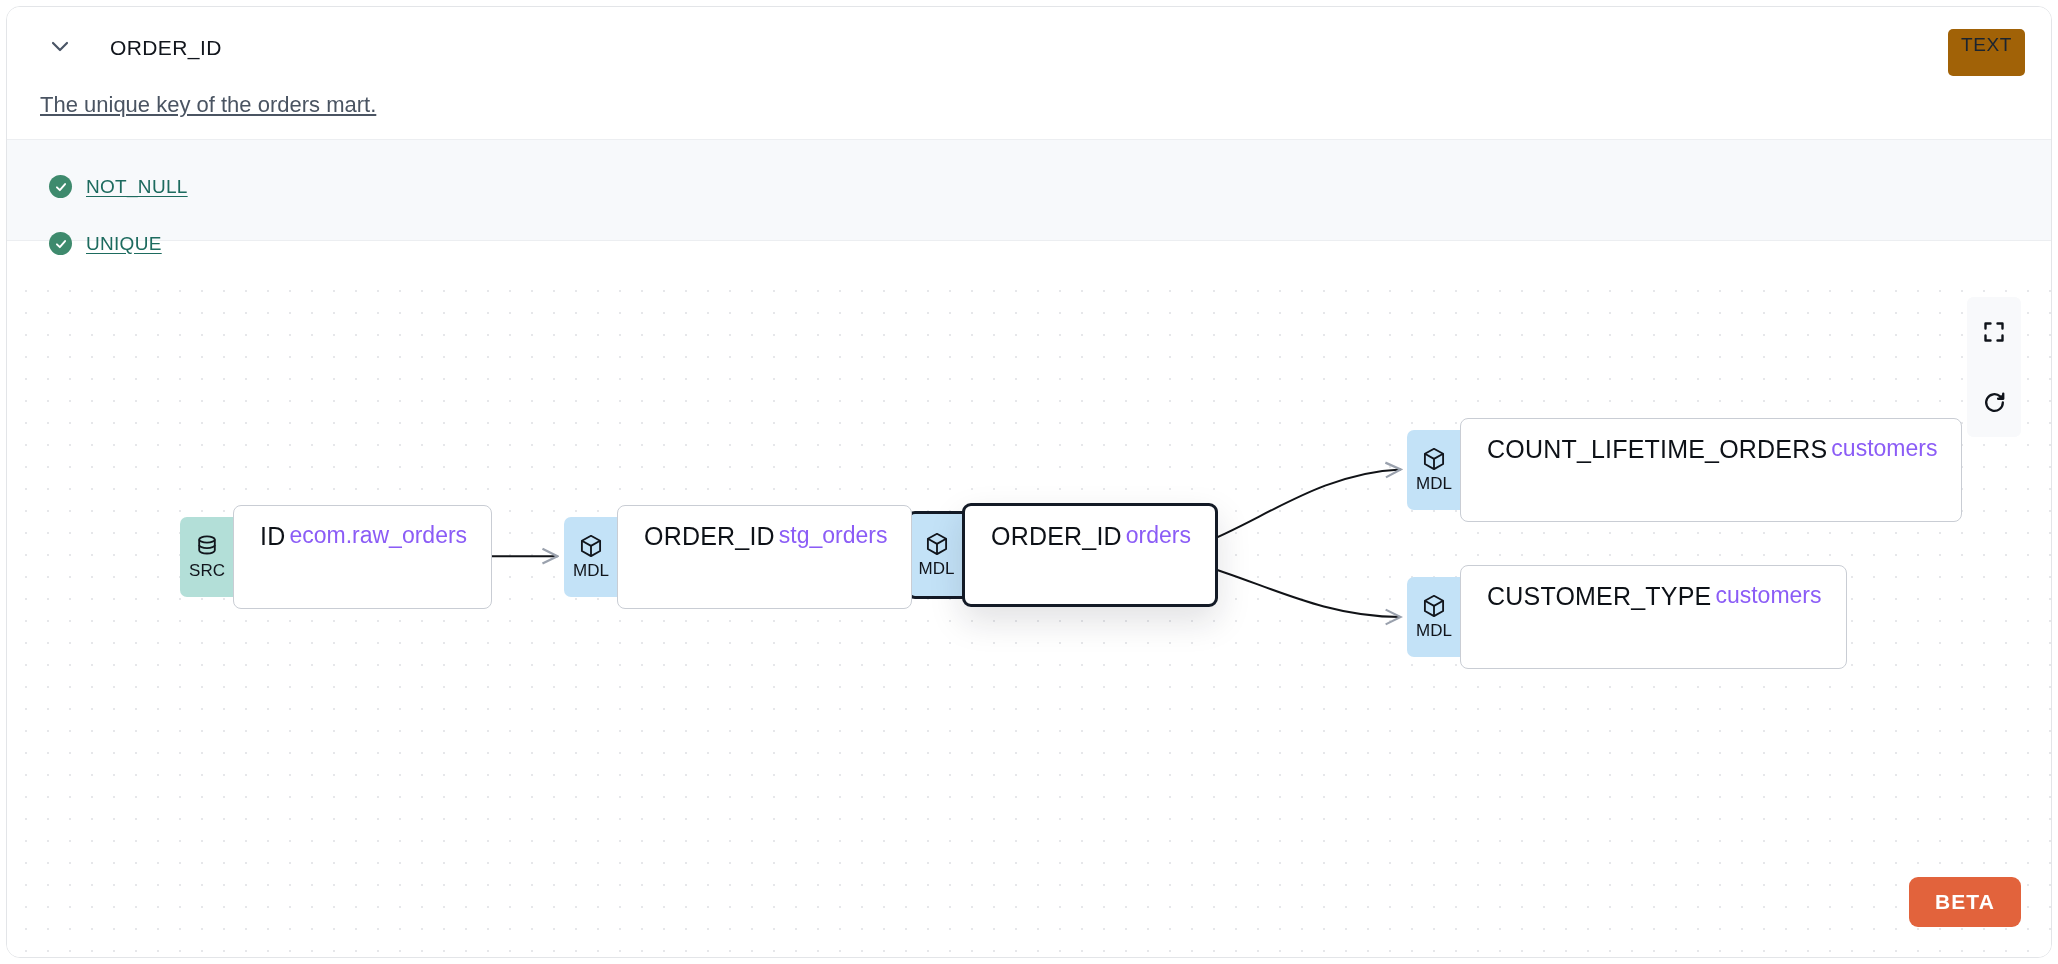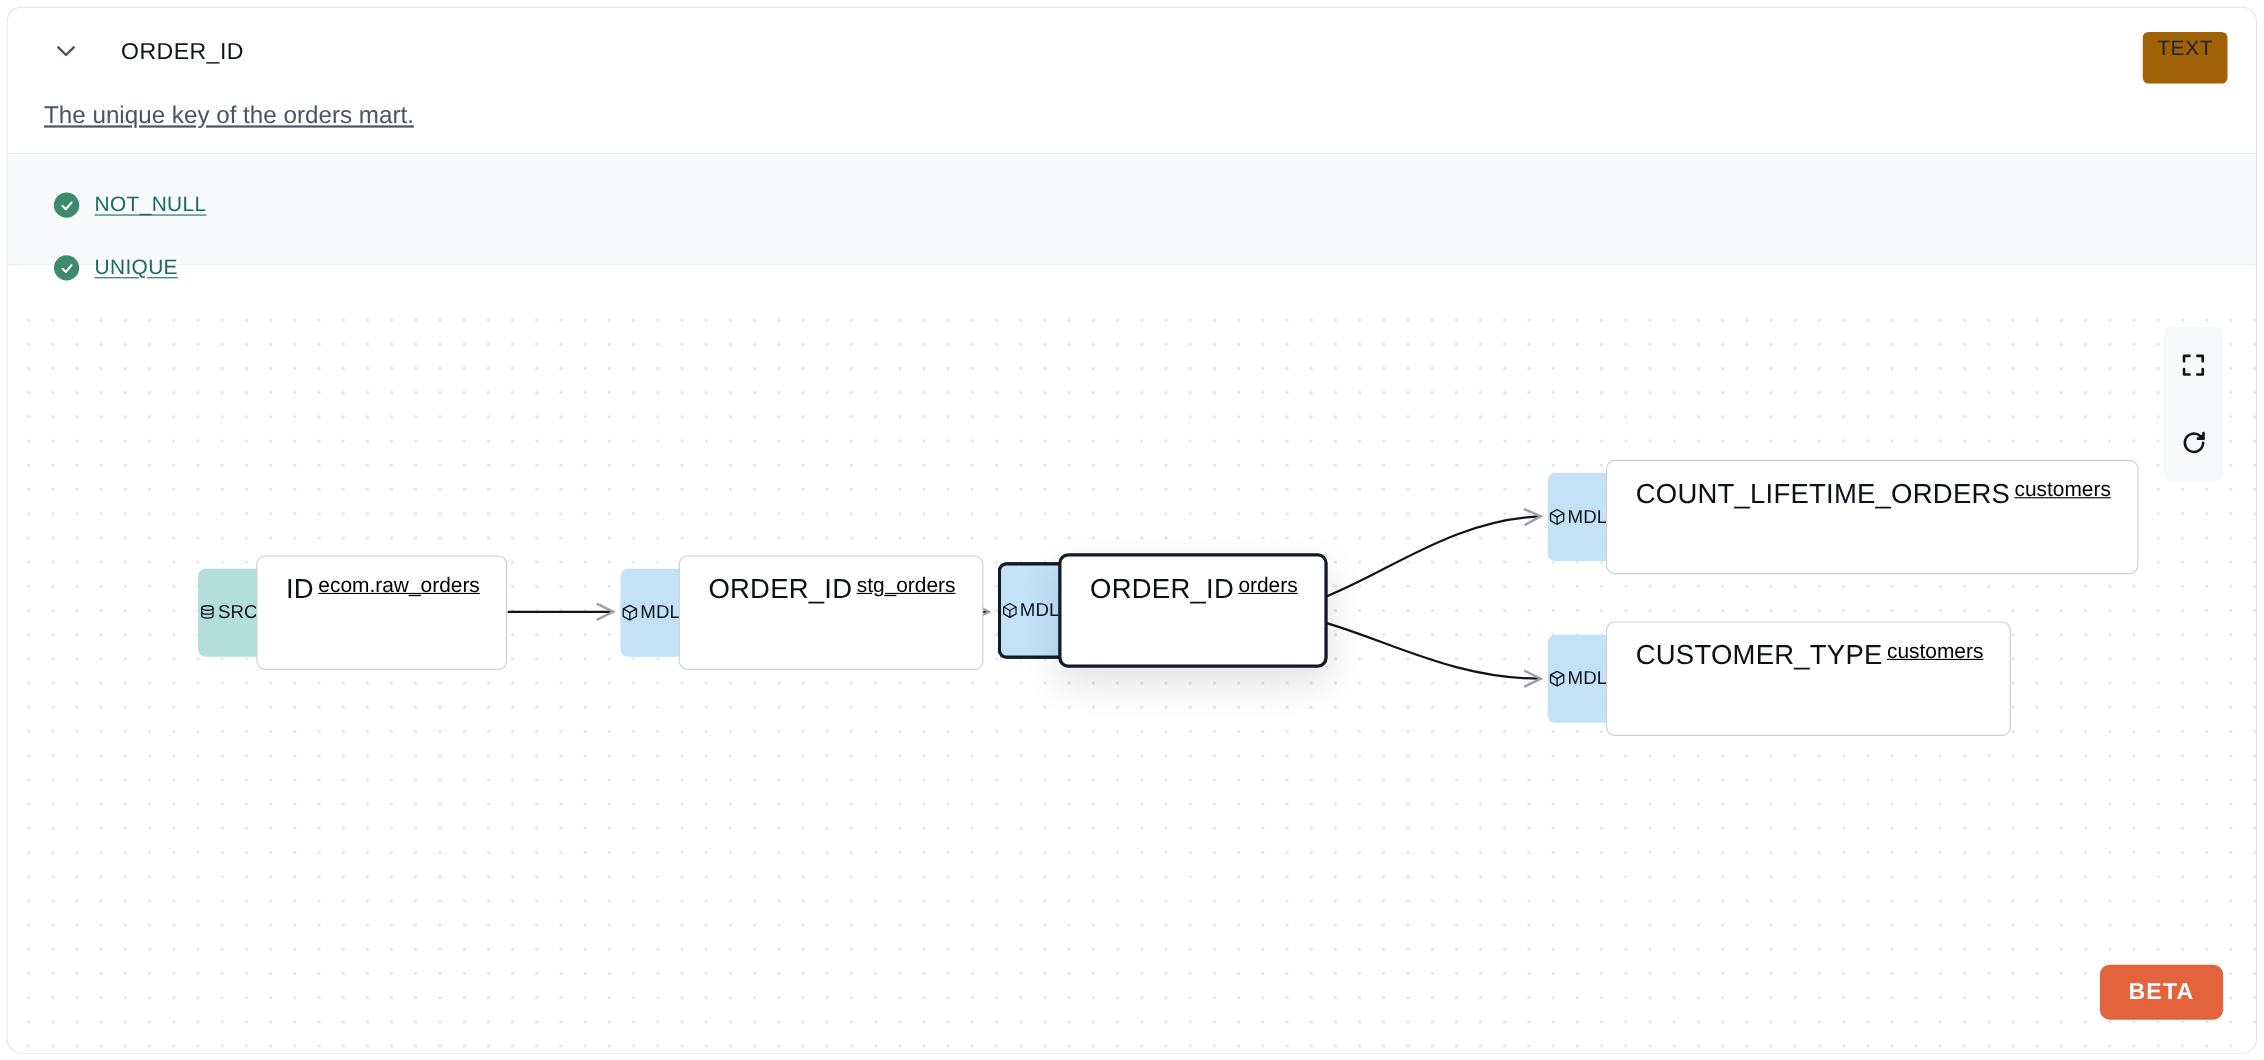--- a/index.html
+++ b/index.html
@@ -116,21 +116,21 @@
   .node {
     position: absolute;
     display: flex;
     align-items: stretch;
     height: 104px;
   }
   .node-badge {
     width: 62px;
     border-radius: 7px 0 0 7px;
     display: flex;
-    flex-direction: row;
+    flex-direction: column;
     align-items: center;
     justify-content: center;
     gap: 1px;
     font-size: 17px;
     color: #11151c;
     flex: 0 0 auto;
     z-index: 1;
     height: 80px;
     align-self: center;
     border-radius: 7px;
@@ -151,24 +151,23 @@
     z-index: 2;
     min-width: 0;
   }
   .node-name {
     font-size: 25px;
     color: #0d1117;
     white-space: nowrap;
     letter-spacing: 0.2px;
   }
   .node-sub {
-    font-size: 19px;
-    color: #000000;
+    font-size: 23px;
+    color: #8b5cf6;
     white-space: nowrap;
-    text-decoration: underline;
   }
 
   
   .node.selected .node-badge {
     border: 3px solid #131a26;
     border-right: none;
     border-radius: 8px 0 0 8px;
     height: 88px;
     width: 64px;
   }

